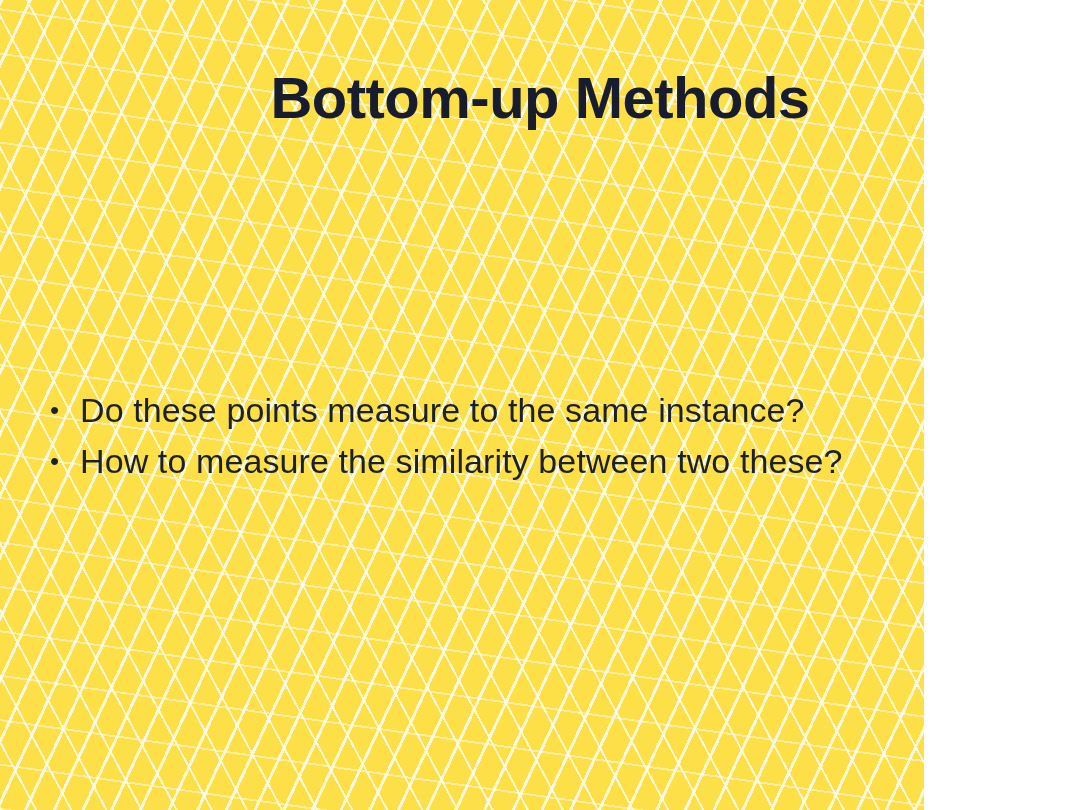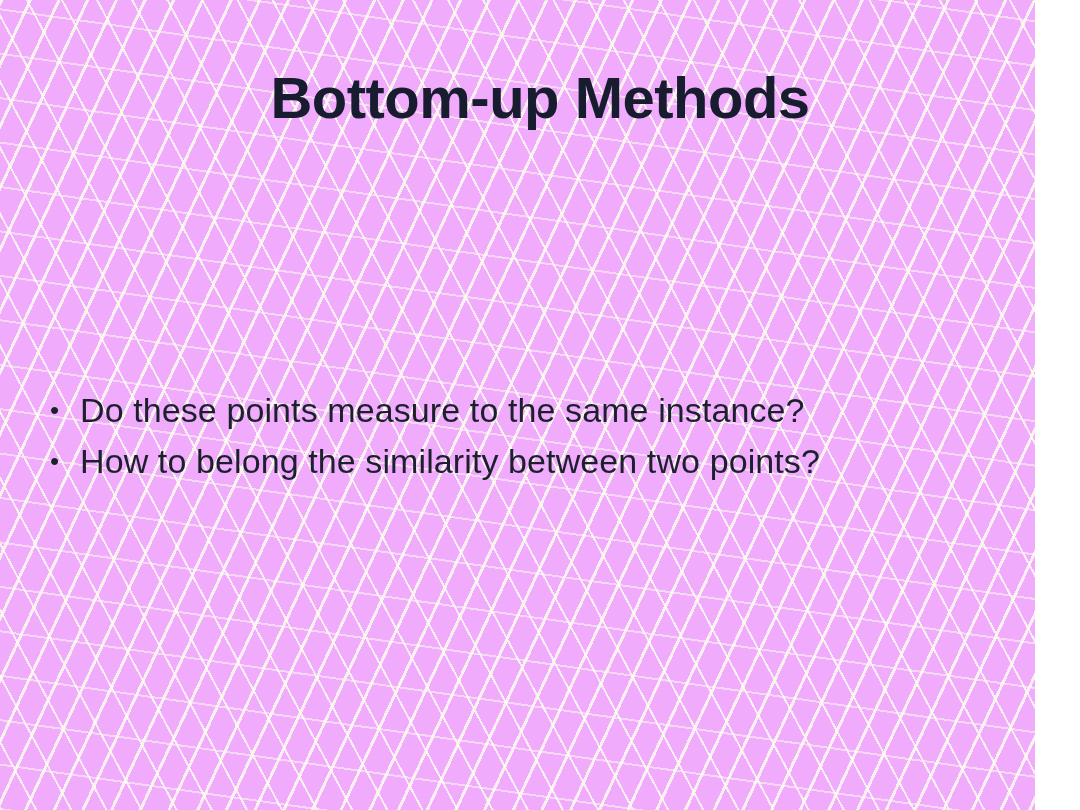--- a/index.html
+++ b/index.html
@@ -4,23 +4,23 @@
 <title>Bottom-up Methods</title>
 <style>
   html, body {
     margin: 0;
     padding: 0;
     background: #ffffff;
   }
 
   .slide {
     position: relative;
-    width: 1035px;
+    width: 924px;
     height: 810px;
-    background: #f0abfc;
+    background: #fde047;
     overflow: hidden;
     font-family: "Liberation Sans", "DejaVu Sans", sans-serif;
     -webkit-font-smoothing: antialiased;
   }
 
   
   .slide-texture {
     position: absolute;
     inset: 0;
     pointer-events: none;
@@ -86,17 +86,17 @@
 
   <h1 class="slide-title">Bottom-up Methods</h1>
 
   <ul class="bullet-list">
     <li class="bullet-item">
       <span class="bullet-marker">•</span>
       <span class="bullet-text">Do these points measure to the same instance?</span>
     </li>
     <li class="bullet-item">
       <span class="bullet-marker">•</span>
-      <span class="bullet-text">How to belong the similarity between two points?</span>
+      <span class="bullet-text">How to measure the similarity between two these?</span>
     </li>
   </ul>
 
 </div>
 
 </body></html>

